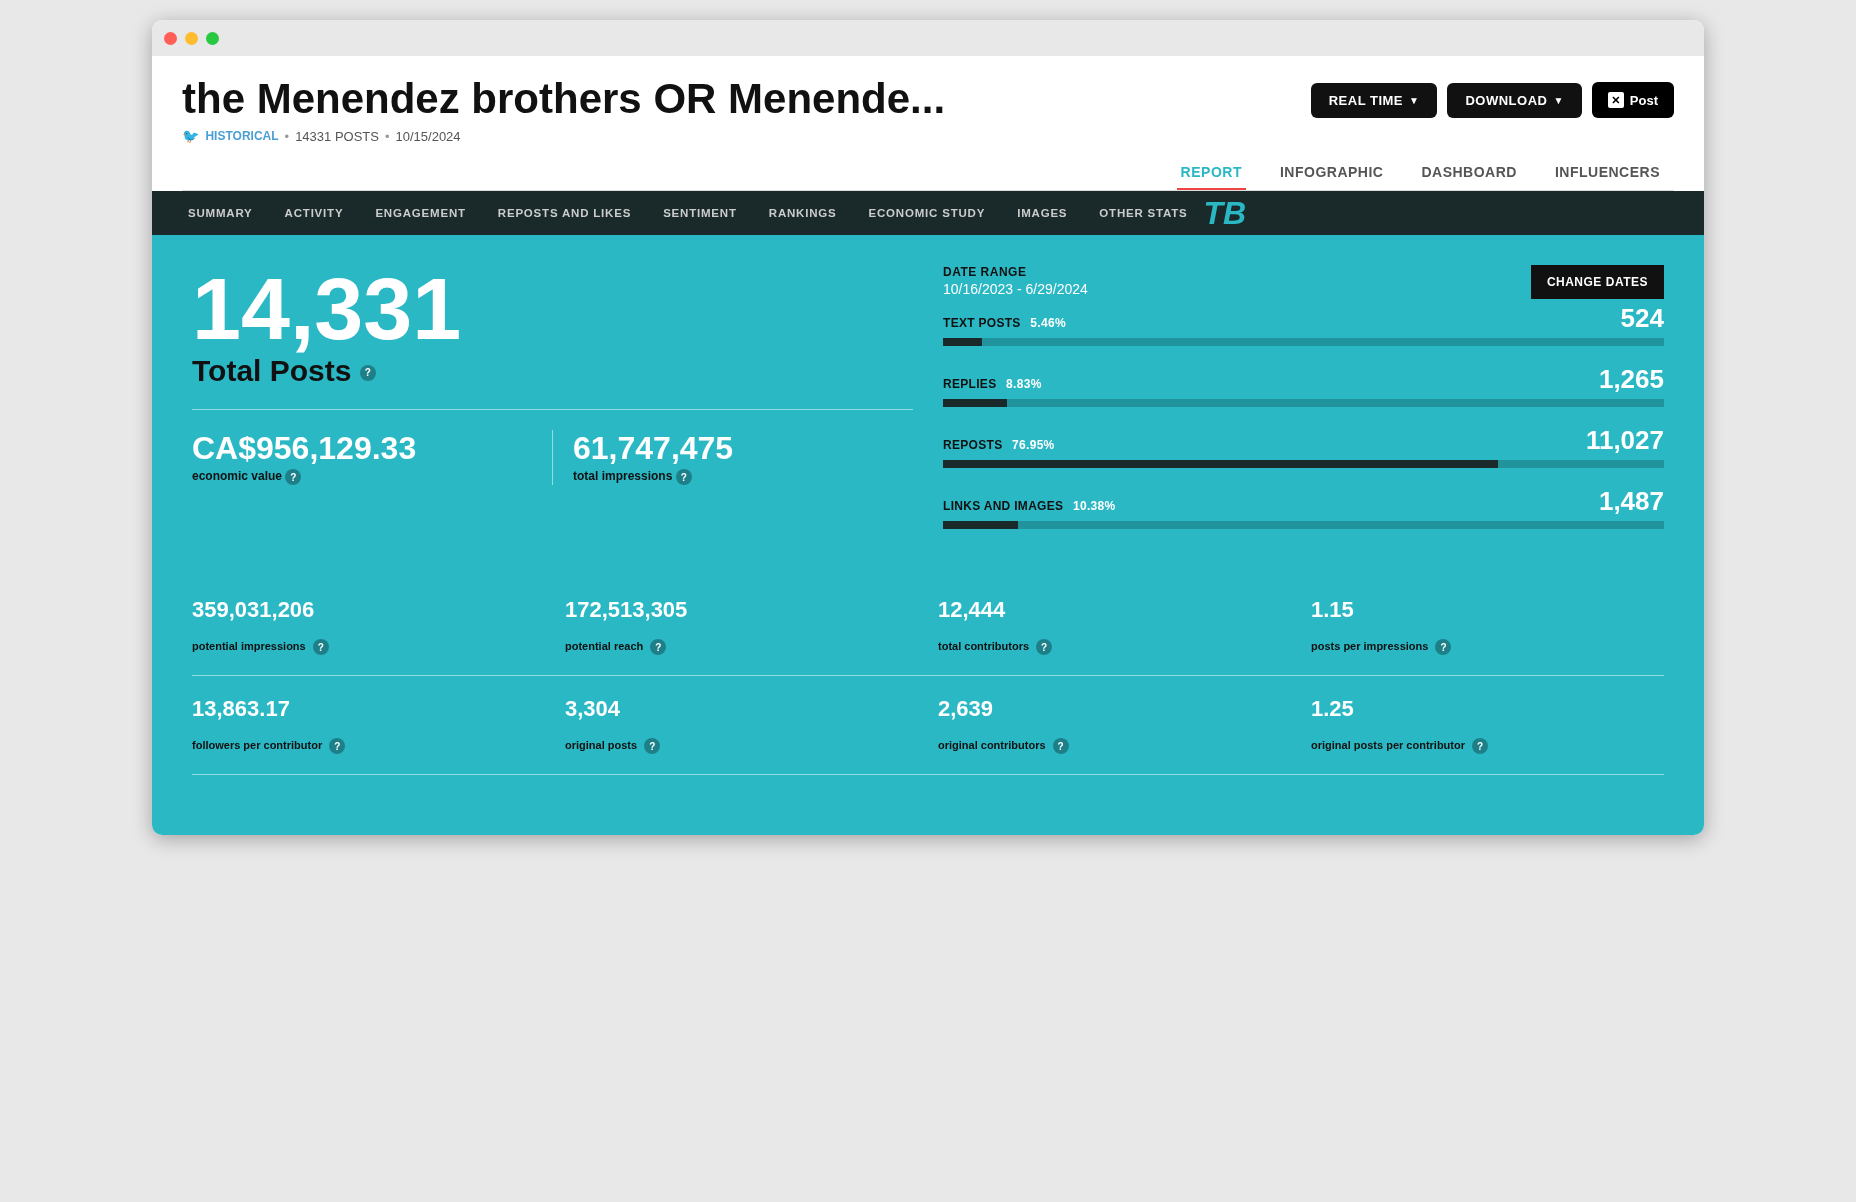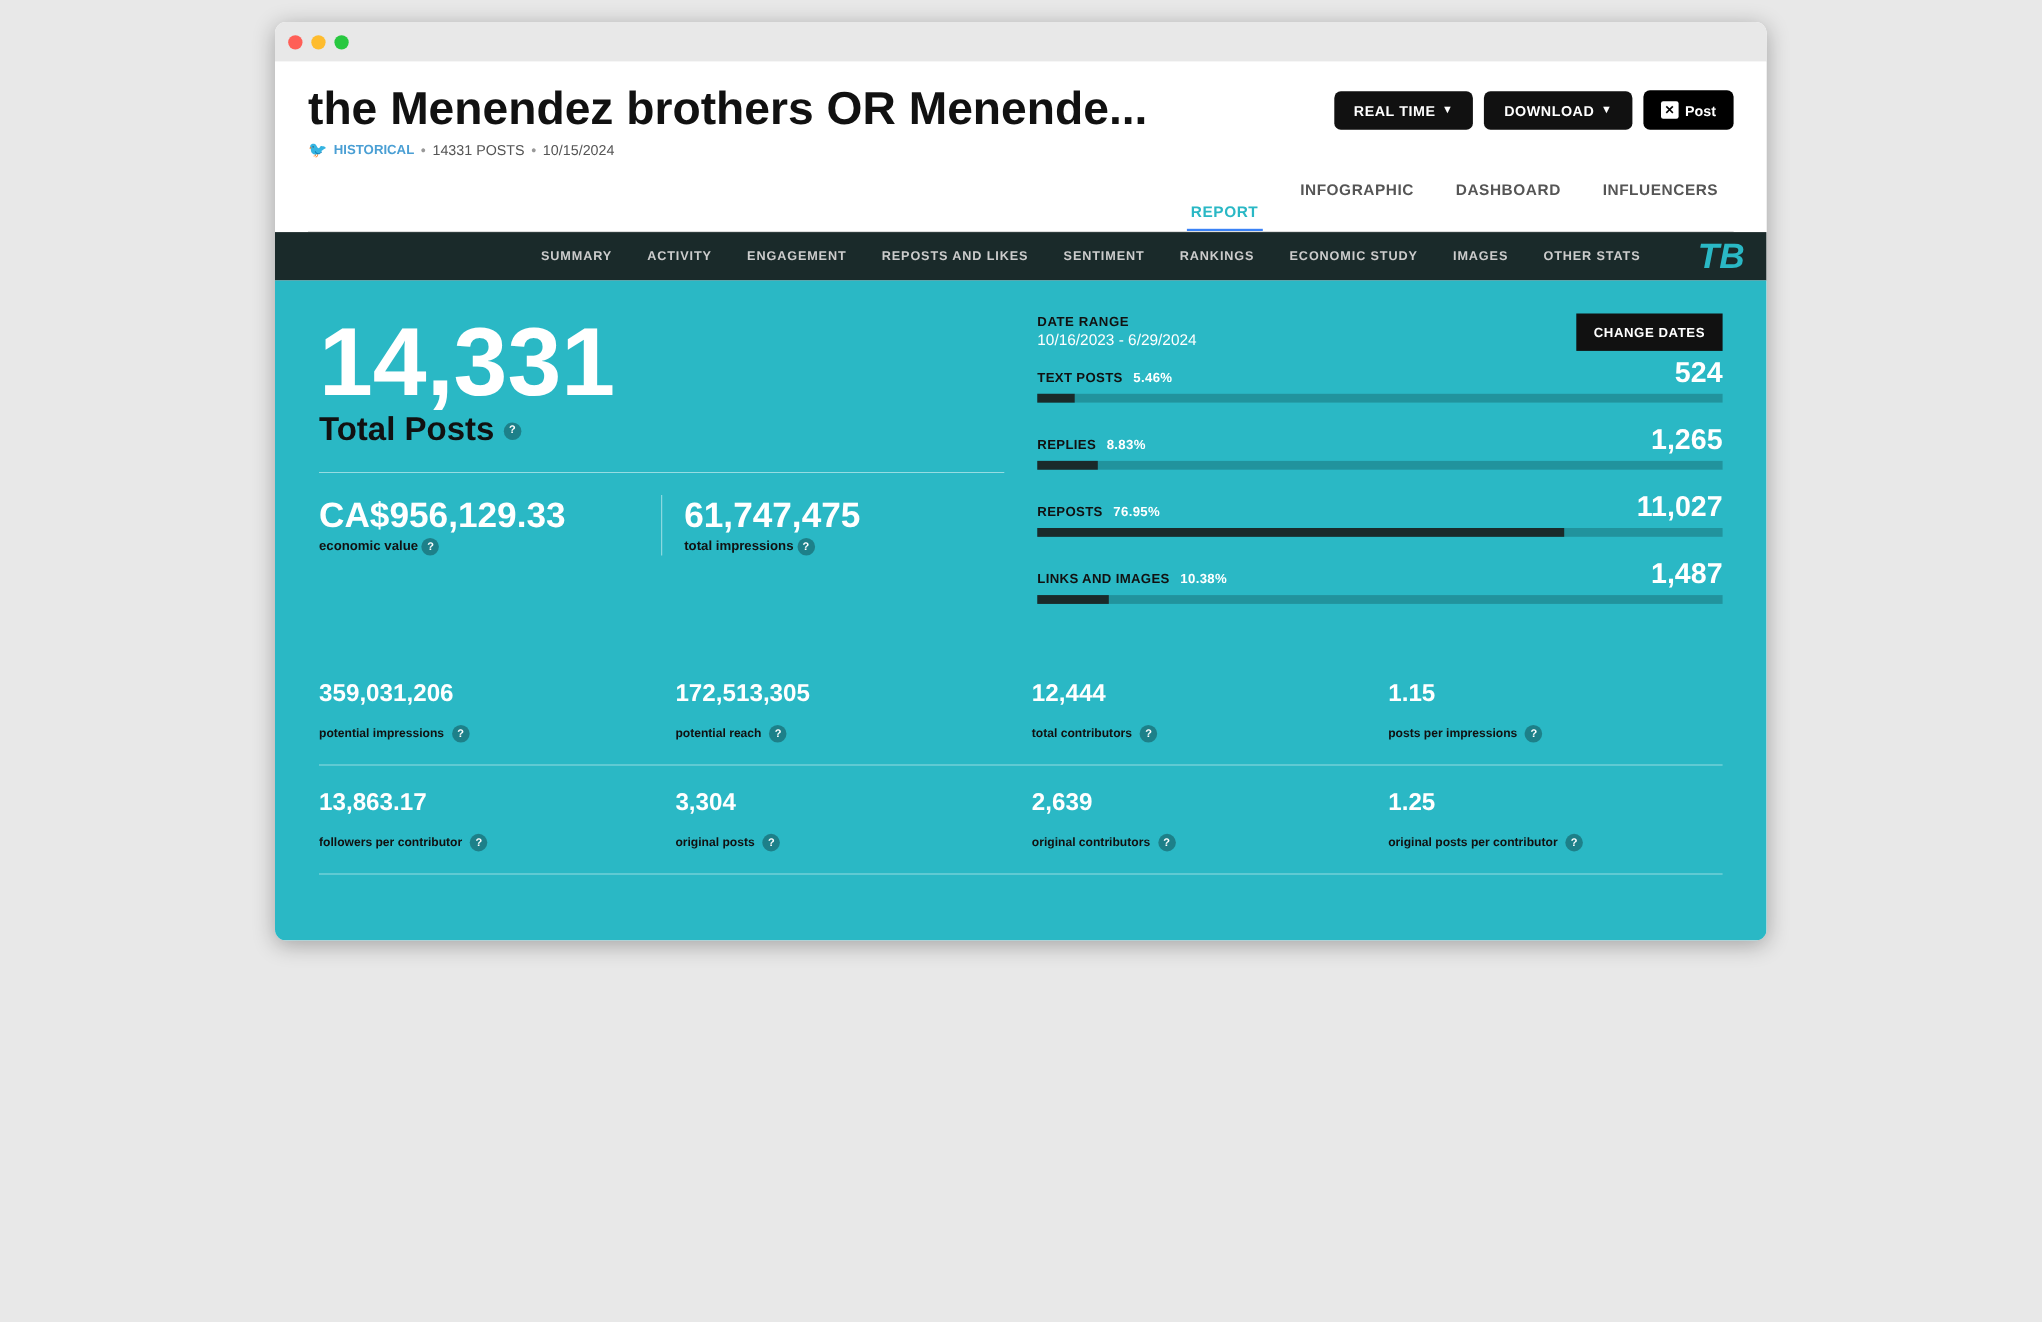--- a/index.html
+++ b/index.html
@@ -5,21 +5,21 @@
     * { margin: 0; padding: 0; box-sizing: border-box; }
     body {
       font-family: -apple-system, BlinkMacSystemFont, 'Segoe UI', Arial, sans-serif;
       background: #e8e8e8;
       display: flex;
       justify-content: center;
       align-items: flex-start;
       min-height: 100vh;
     }
     .window {
-      width: 1356px;
+      width: 1552px;
       background: #fff;
       border-radius: 10px;
       overflow: hidden;
       box-shadow: 0 4px 20px rgba(0,0,0,0.3);
       margin: 20px auto;
     }
     .title-bar {
       background: #e8e8e8;
       height: 36px;
       display: flex;
@@ -112,31 +112,29 @@
       font-size: 14px;
       font-weight: 600;
       color: #555;
       cursor: pointer;
       border-bottom: 2px solid transparent;
       text-transform: uppercase;
       letter-spacing: 0.5px;
     }
     .nav-tab.active {
       color: #2ab8c5;
-      border-bottom: 2px solid #3b82f6;
-      margin-top: 20px;
+      border-bottom: 2px solid #ef4444;
     }
 
     .sub-nav {
       background: #1a2a2a;
       display: flex;
       align-items: center;
-      justify-content: flex-end;
+      justify-content: flex-start;
       padding: 0 20px;
-      gap: 36px;
     }
     .sub-nav-items {
       display: flex;
       gap: 0;
     }
     .sub-nav-item {
       color: #ccc;
       font-size: 11.5px;
       font-weight: 600;
       letter-spacing: 0.8px;

